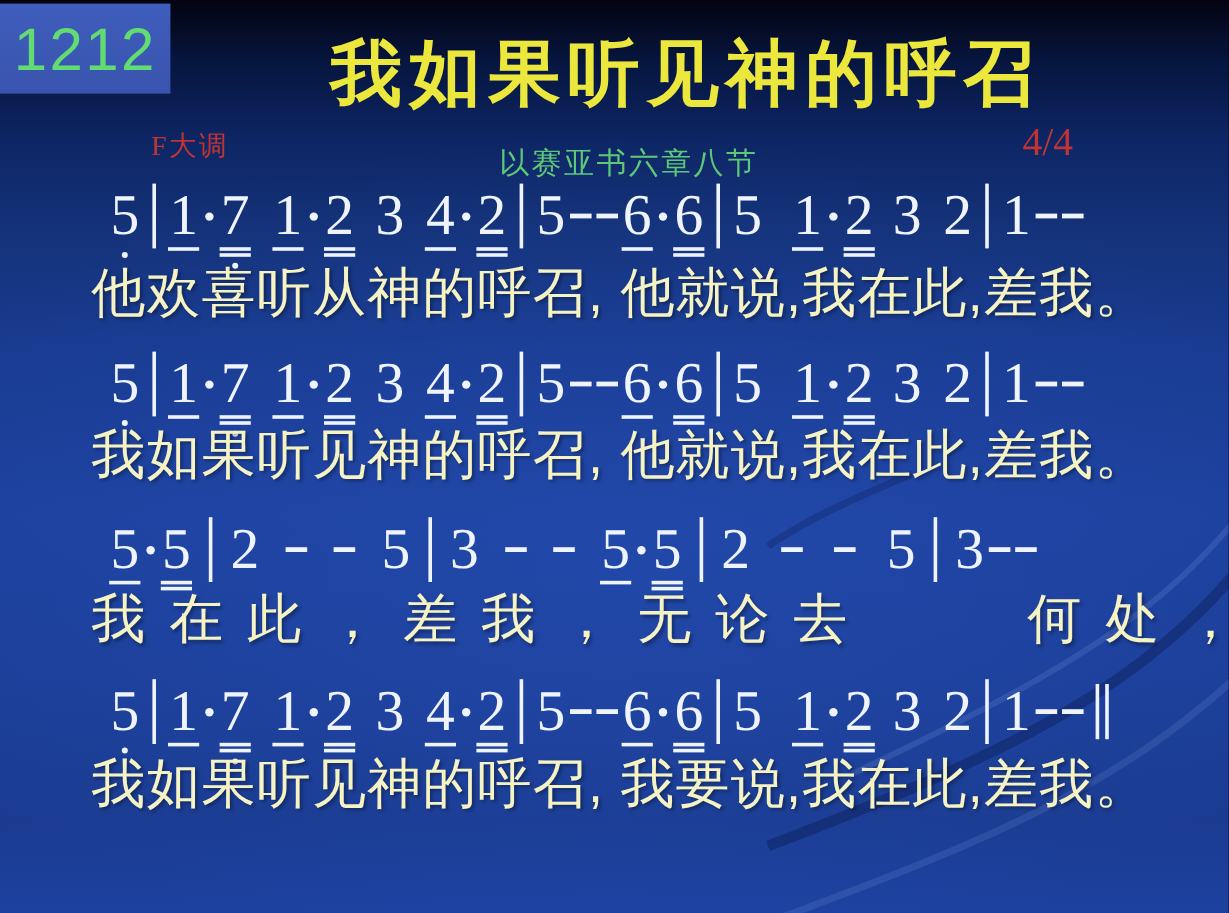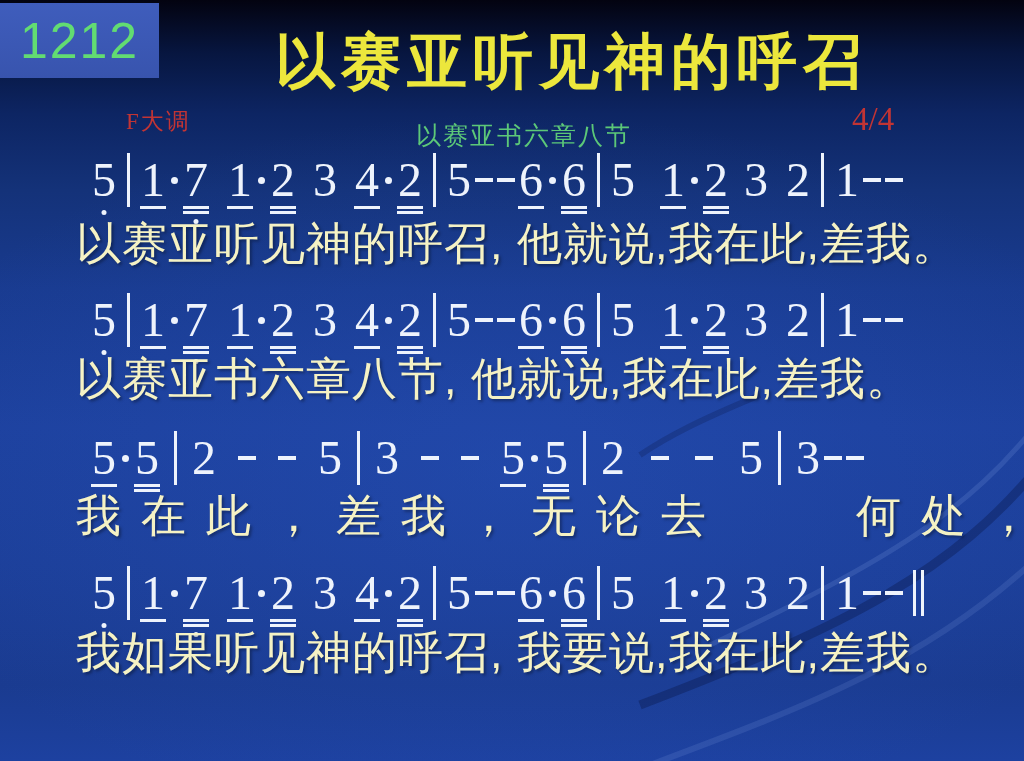--- a/index.html
+++ b/index.html
@@ -5,21 +5,21 @@
   html,body{margin:0;padding:0;background:#000;}
   .slide{
     position:relative;width:1024px;height:761px;overflow:hidden;
     background:
       radial-gradient(ellipse 900px 500px at 50% 62%, rgba(45,90,200,0.28), rgba(0,0,0,0) 72%),
       linear-gradient(180deg,#030310 0%,#071640 7%,#0d2563 15%,#143279 25%,#193b90 38%,#1d419e 56%,#1c3f99 74%,#1a3b90 90%,#1d41a0 100%);
     font-family:"Liberation Sans",sans-serif;
   }
   .swirls{position:absolute;inset:0;pointer-events:none;}
   .num-box{
-    position:absolute;left:0;top:3px;width:159px;height:75px;
+    position:absolute;left:0;top:3px;width:142px;height:75px;
     background:linear-gradient(180deg,#3f5dbc,#3854ae);
     display:flex;align-items:center;justify-content:center;
   }
   .num-box span{font-size:50px;color:#62dc72;letter-spacing:2px;font-family:"Liberation Sans",sans-serif;}
   .title{
     position:absolute;left:140px;right:20px;top:22px;margin:0;
     text-align:center;font-size:60px;font-weight:bold;letter-spacing:6px;
     color:#ece73c;white-space:nowrap;
   }
   .key-sig{position:absolute;left:126px;top:106px;font-size:23px;color:#c23434;letter-spacing:2px;font-family:Liberation Serif, serif;}
@@ -68,21 +68,21 @@
     <path d="M 1040 420 C 970 510 890 560 710 645" fill="none" stroke="rgba(170,195,255,0.14)" stroke-width="5"></path>
     <path d="M 1040 465 C 955 570 850 625 640 705" fill="none" stroke="rgba(5,12,45,0.28)" stroke-width="9"></path>
     <path d="M 1040 555 C 930 660 810 705 650 765" fill="none" stroke="rgba(170,195,255,0.12)" stroke-width="6"></path>
     <path d="M 760 395 C 700 420 670 435 640 455" fill="none" stroke="rgba(5,12,45,0.20)" stroke-width="6"></path>
   </svg>
 
   <div class="num-box">
     <span>1212</span>
   </div>
 
-  <h1 class="title">以赛亚听见神的呼召</h1>
+  <h1 class="title">我如果听见神的呼召</h1>
 
   <div class="key-sig">F大调</div>
   <div class="scripture">以赛亚书六章八节</div>
   <div class="time-sig">4/4</div>
 
   <div class="notation n1">
       <span class="note">
         <span class="num">5</span>
         <i class="ld ldu0"></i>
       </span>
@@ -163,21 +163,21 @@
       <span class="note">
         <span class="num">2</span>
       </span>
       <span class="bar"></span>
       <span class="note">
         <span class="num">1</span>
       </span>
       <span class="dash"></span>
       <span class="dash"></span>
     </div>
-  <div class="lyrics l1">以赛亚听见神的呼召, 他就说,我在此,差我。</div>
+  <div class="lyrics l1">他欢喜听从神的呼召, 他就说,我在此,差我。</div>
 
   <div class="notation n2">
       <span class="note">
         <span class="num">5</span>
         <i class="ld ldu0"></i>
       </span>
       <span class="bar"></span>
       <span class="note">
         <span class="num">1</span>
         <i class="ul ul0"></i>
@@ -254,21 +254,21 @@
       <span class="note">
         <span class="num">2</span>
       </span>
       <span class="bar"></span>
       <span class="note">
         <span class="num">1</span>
       </span>
       <span class="dash"></span>
       <span class="dash"></span>
     </div>
-  <div class="lyrics l2">以赛亚书六章八节, 他就说,我在此,差我。</div>
+  <div class="lyrics l2">我如果听见神的呼召, 他就说,我在此,差我。</div>
 
   <div class="notation n3">
       <span class="note">
         <span class="num">5</span>
         <i class="ul ul0"></i>
       </span>
       <span class="adot"></span>
       <span class="note">
         <span class="num">5</span>
         <i class="ul ul0"></i>

